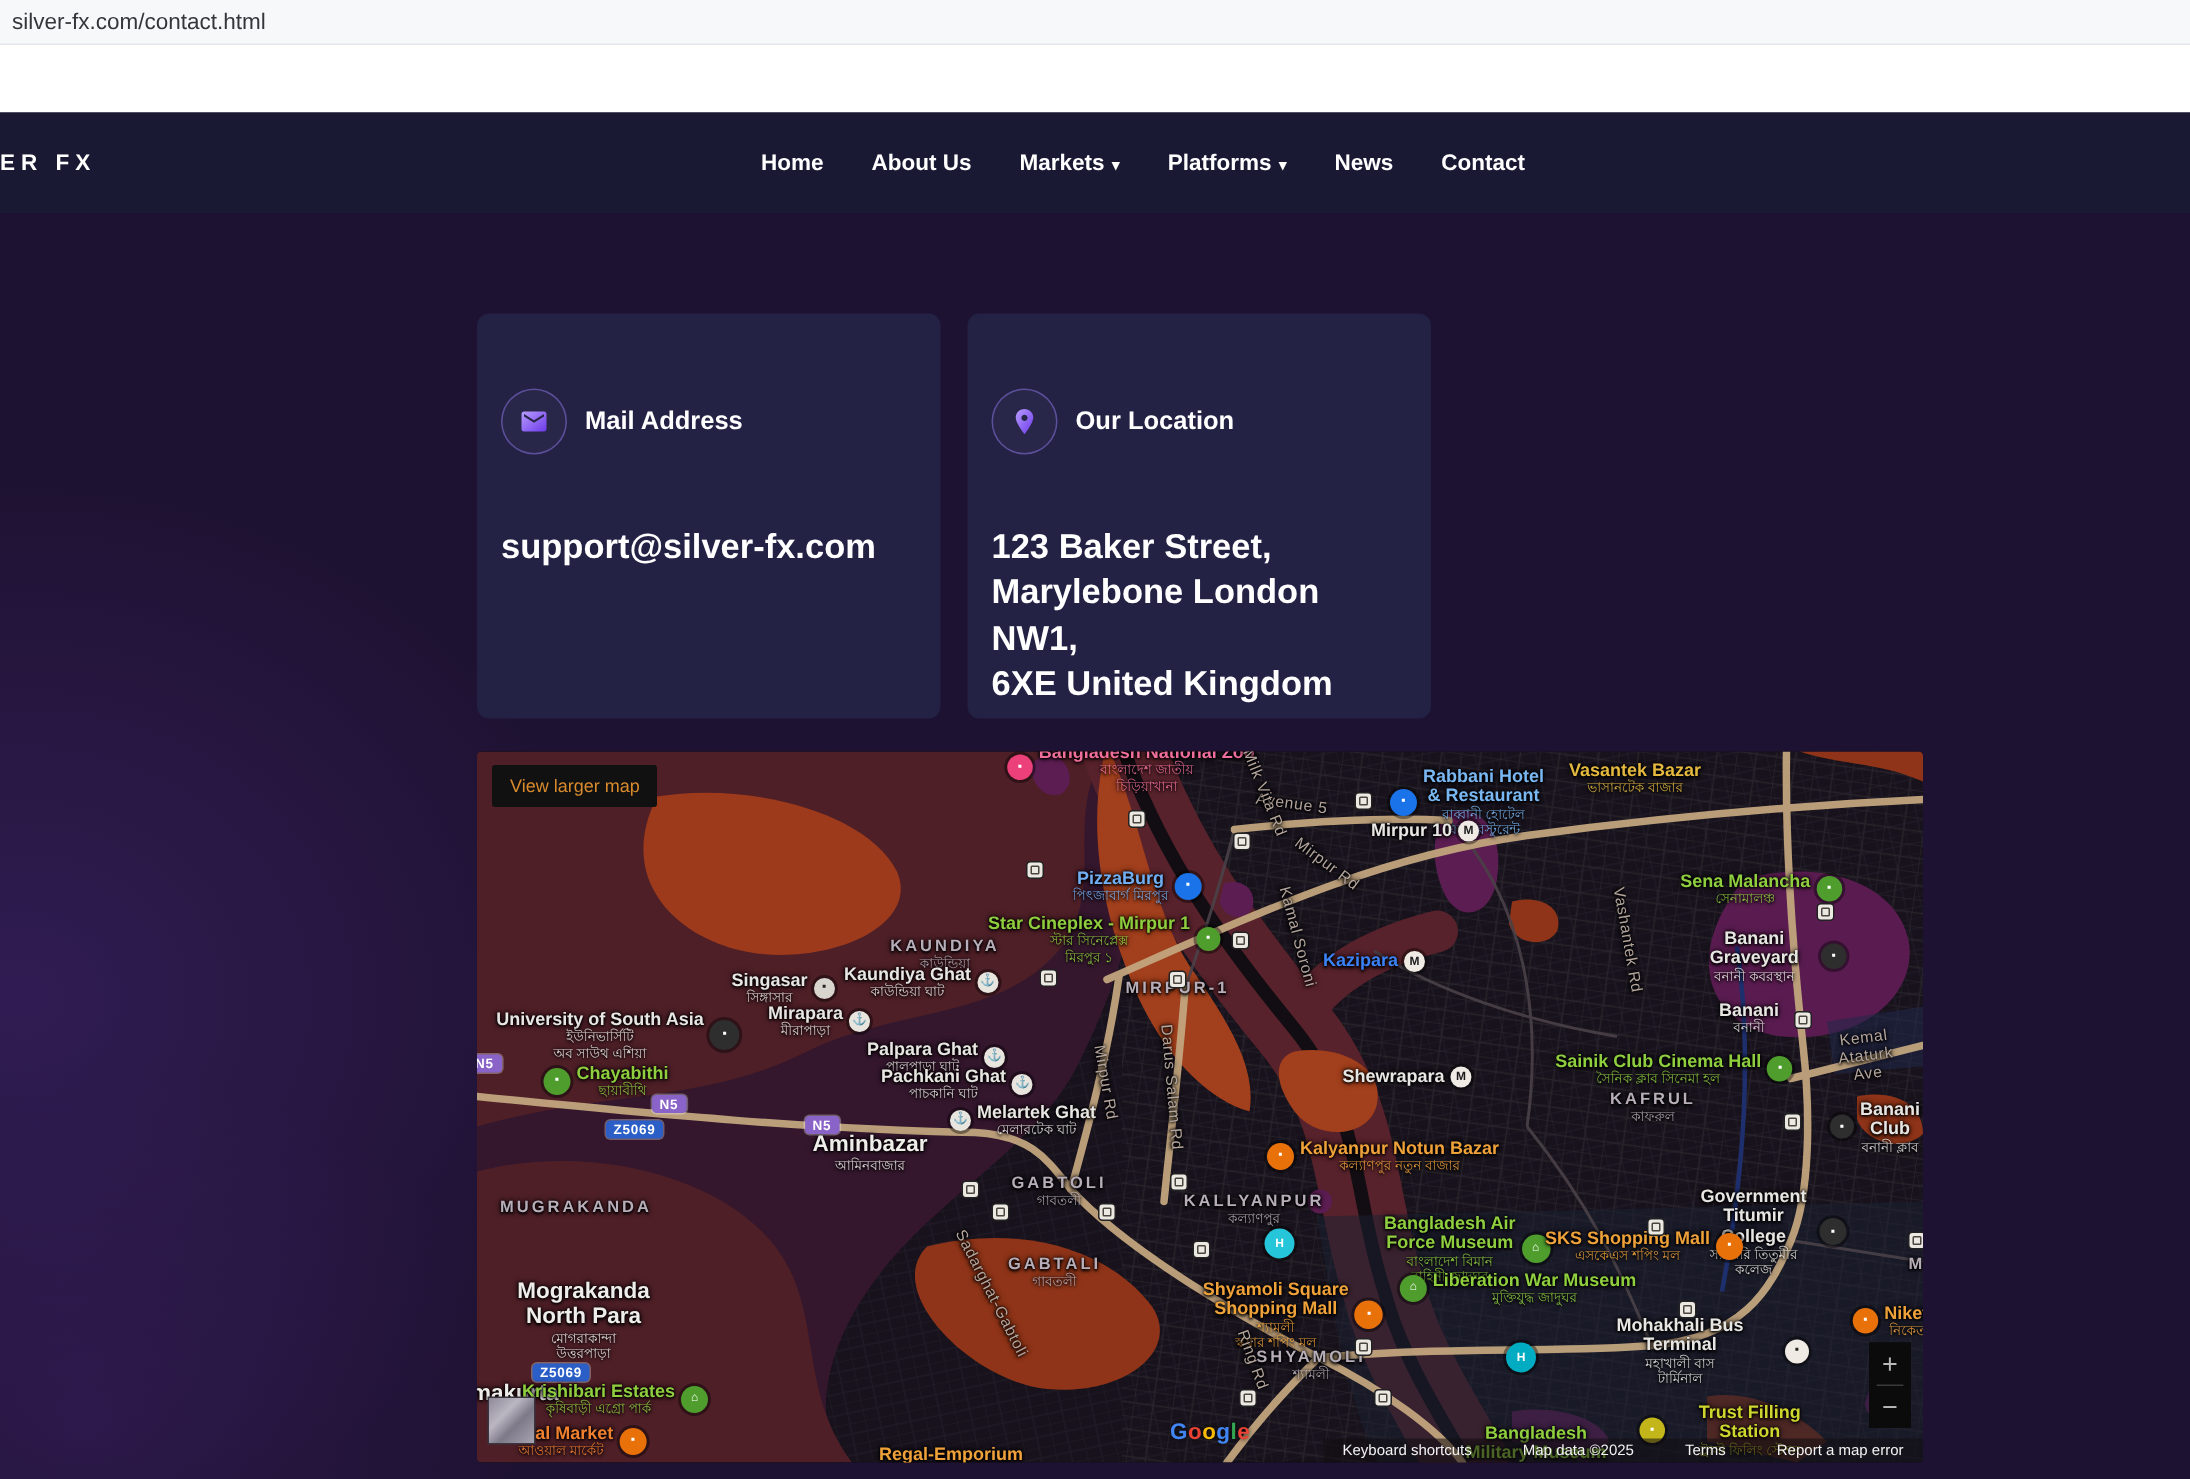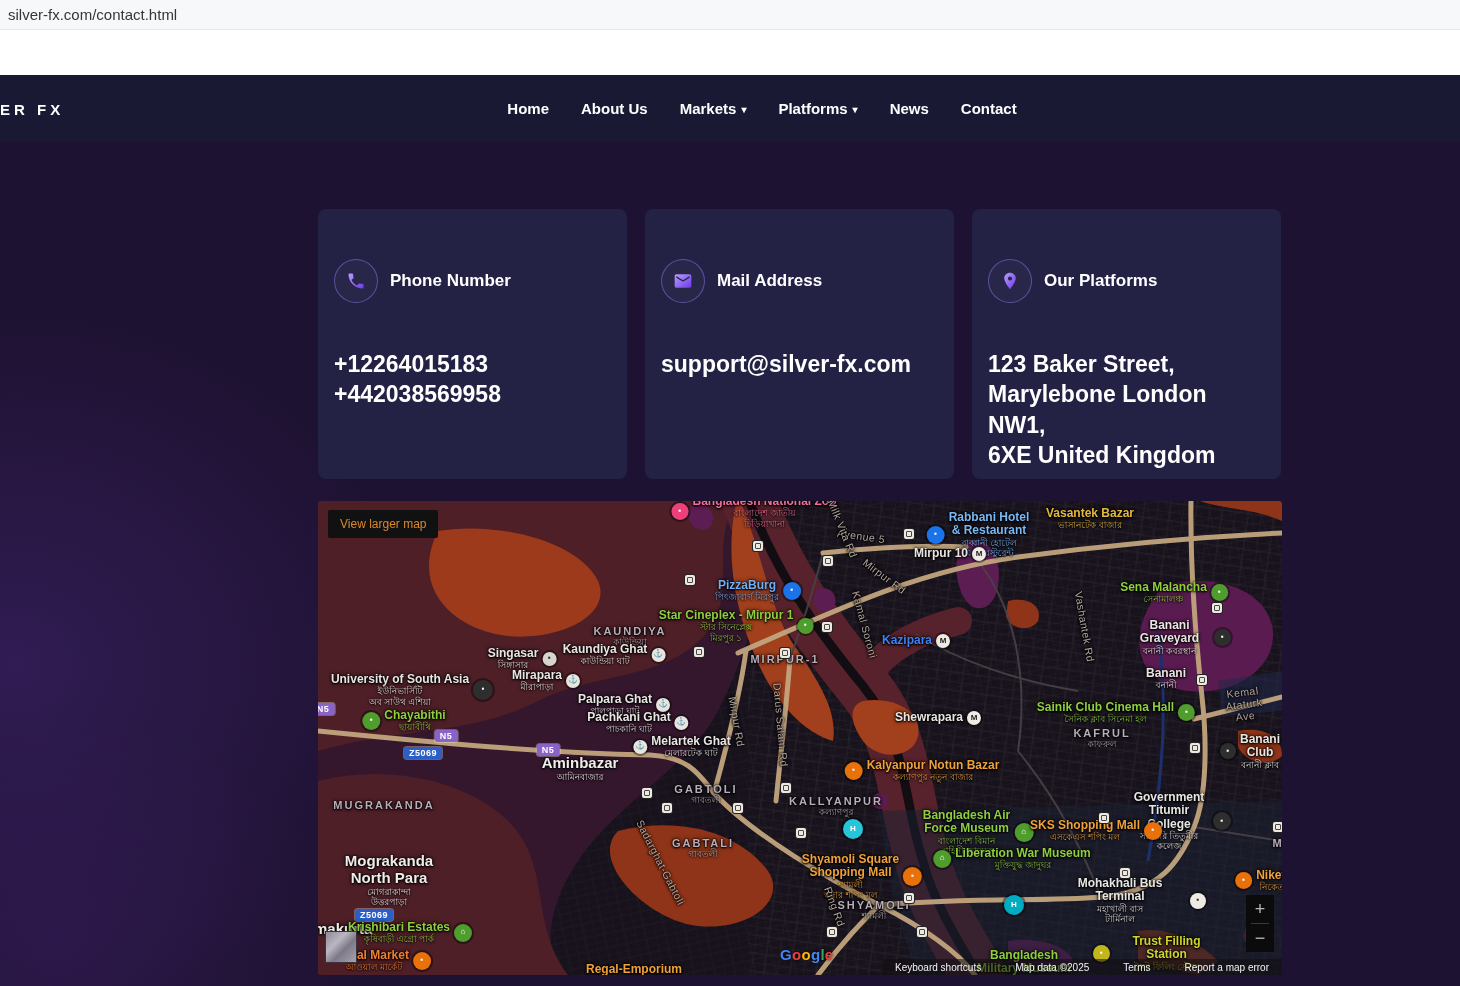--- a/index.html
+++ b/index.html
@@ -106,34 +106,20 @@
       <a class="navlink">Platforms<span class="chev">▾</span></a>
       <a class="navlink">News</a>
       <a class="navlink">Contact</a>
     </nav>
 </div>
 
 <div class="page">
 
   <div class="cards">
 
-    <div class="card">
-      <div class="card-head">
-        <span class="icirc">
-          <svg width="20" height="20" viewBox="0 0 24 24">
-              <path fill="url(#icongrad)" d="M6.62 10.79c1.44 2.83 3.76 5.14 6.59 6.59l2.2-2.2c.27-.27.67-.36 1.02-.24 1.12.37 2.33.57 3.57.57.55 0 1 .45 1 1V20c0 .55-.45 1-1 1-9.39 0-17-7.61-17-17 0-.55.45-1 1-1h3.5c.55 0 1 .45 1 1 0 1.25.2 2.45.57 3.57.11.35.03.74-.25 1.02l-2.2 2.2z"></path>
-            </svg>
-        </span>
-        <span class="card-title">Phone Number</span>
-      </div>
-      <div class="card-body">
-          <div>+12264015183</div>
-          <div>+442038569958</div>
-        </div>
-    </div>
 
     <div class="card">
       <div class="card-head">
         <span class="icirc">
           <svg width="20" height="20" viewBox="0 0 24 24">
               <path fill="url(#icongrad)" d="M20 4H4c-1.1 0-1.99.9-1.99 2L2 18c0 1.1.9 2 2 2h16c1.1 0 2-.9 2-2V6c0-1.1-.9-2-2-2zm0 4l-8 5-8-5V6l8 5 8-5v2z"></path>
             </svg>
         </span>
         <span class="card-title">Mail Address</span>
       </div>
@@ -142,21 +128,21 @@
         </div>
     </div>
 
     <div class="card">
       <div class="card-head">
         <span class="icirc">
           <svg width="20" height="20" viewBox="0 0 24 24">
               <path fill="url(#icongrad)" d="M12 2C8.13 2 5 5.13 5 8.5c0 5.25 7 13.5 7 13.5s7-8.25 7-13.5C19 5.13 15.87 2 12 2zm0 9.5c-1.38 0-2.5-1.12-2.5-2.5s1.12-2.5 2.5-2.5 2.5 1.12 2.5 2.5-1.12 2.5-2.5 2.5z"></path>
             </svg>
         </span>
-        <span class="card-title">Our Platforms</span>
+        <span class="card-title">Our Location</span>
       </div>
       <div class="card-body">
           <div>123 Baker Street,</div>
           <div>Marylebone London NW1,</div>
           <div>6XE United Kingdom</div>
         </div>
     </div>
 
   </div>
 

